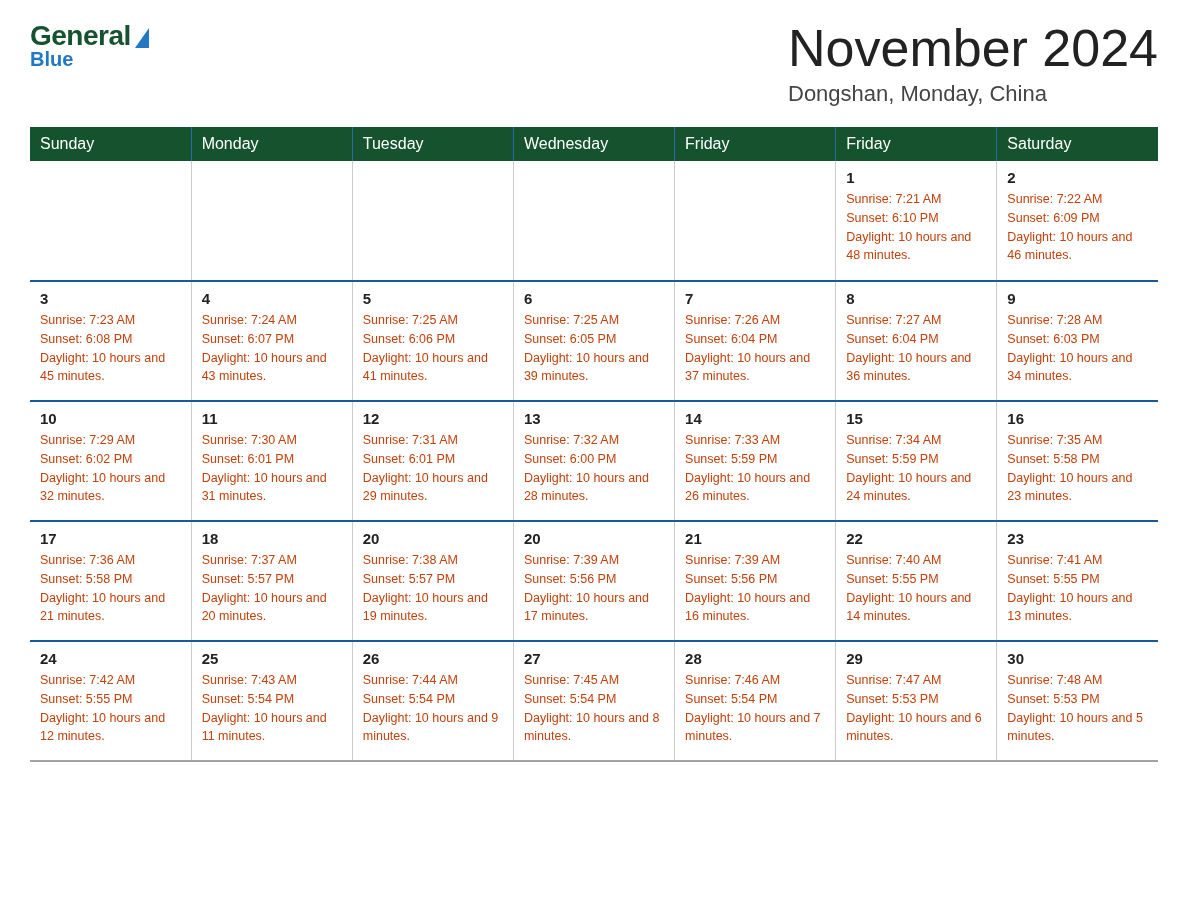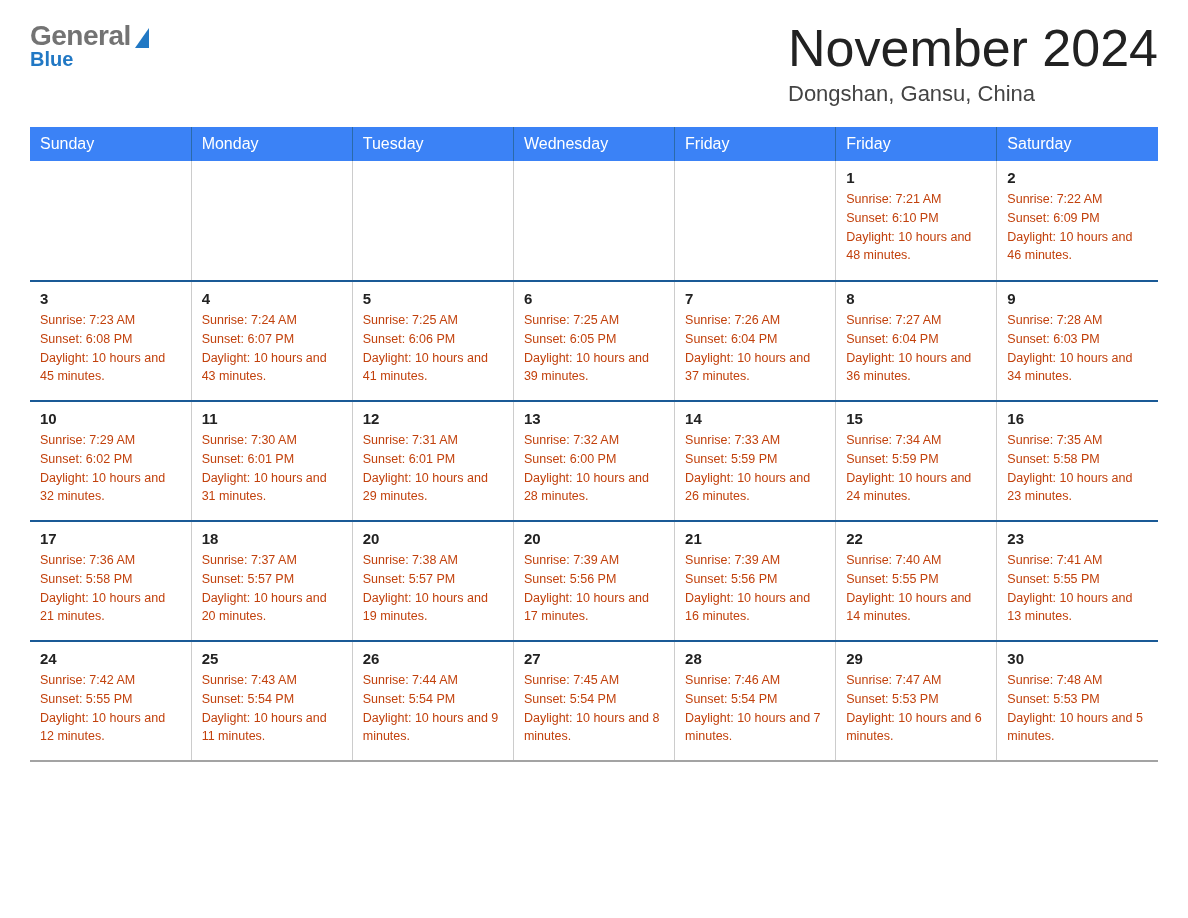--- a/index.html
+++ b/index.html
@@ -21,21 +21,21 @@
       flex-direction: column;
       align-items: flex-start;
     }
     .logo-top {
       display: flex;
       align-items: center;
     }
     .logo-general {
       font-size: 28px;
       font-weight: bold;
-      color: #737373;
+      color: #14532d;
       letter-spacing: -0.5px;
       text-align: right;
     }
     .logo-triangle {
       width: 0;
       height: 0;
       border-left: 14px solid transparent;
       border-bottom: 20px solid #2178c4;
       margin-left: 4px;
       margin-top: 4px;
@@ -59,21 +59,21 @@
       font-size: 22px;
       color: #444;
       margin-top: 4px;
     }
     table {
       width: 100%;
       border-collapse: collapse;
       table-layout: fixed;
     }
     thead tr {
-      background-color: #3b82f6;
+      background-color: #14532d;
     }
     thead th {
       color: #fff;
       font-size: 16px;
       font-weight: normal;
       padding: 8px 10px;
       text-align: left;
       border-right: 1px solid #2a6aaa;
     }
     thead th:last-child {
@@ -115,21 +115,21 @@
 <div class="header">
   <div class="logo">
     <div class="logo-top">
       <span class="logo-general">General</span>
       <div class="logo-triangle"></div>
     </div>
     <span class="logo-subtitle">Blue</span>
   </div>
   <div class="title-block">
     <div class="cal-title">November 2024</div>
-    <div class="cal-location">Dongshan, Gansu, China</div>
+    <div class="cal-location">Dongshan, Monday, China</div>
   </div>
 </div>
 
 <table>
   <thead>
     <tr>
     <th>Sunday</th>
         <th>Monday</th>
         <th>Tuesday</th>
         <th>Wednesday</th>

